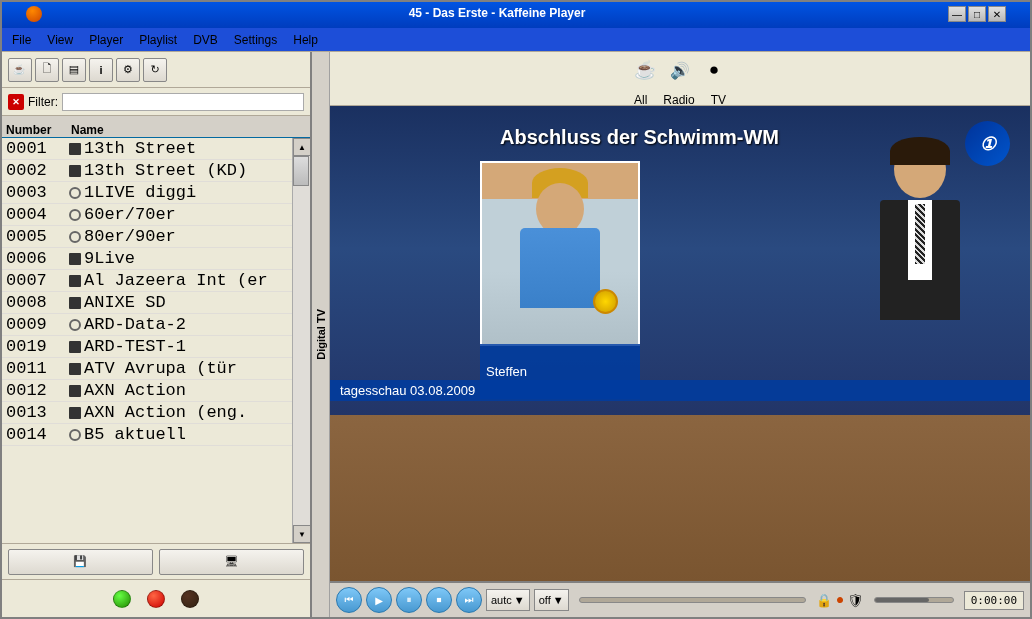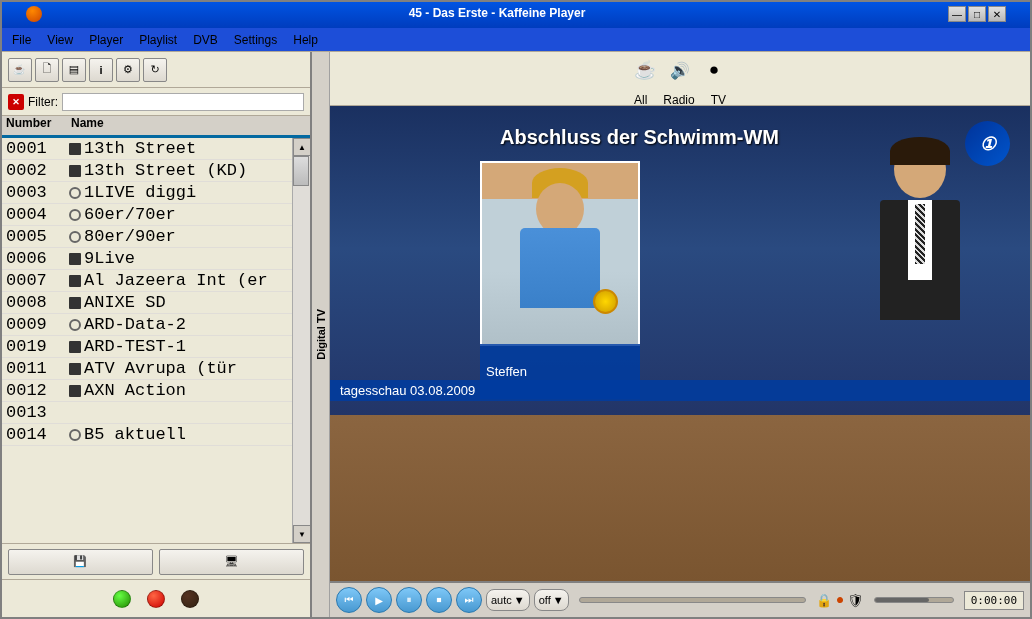--- a/index.html
+++ b/index.html
@@ -168,25 +168,25 @@
       flex: 1;
       height: 18px;
       border: 1px solid #aaa;
       background: white;
       padding: 1px 3px;
       font-size: 11px;
     }
     .channel-list-header {
       display: flex;
       background: #d4d0c8;
-      border-bottom: 3px solid #0369a1;
+      border-bottom: 1px solid #0369a1;
       font-weight: bold;
       font-size: 12px;
       height: 22px;
-      align-items: flex-start;
+      align-items: flex-end;
       flex-shrink: 0;
     }
     .col-number { width: 65px; padding: 0 4px; flex-shrink: 0; }
     .col-name { flex: 1; padding: 0 4px; }
     .col-scroll { width: 18px; flex-shrink: 0; }
 
     .channel-list {
       flex: 1;
       overflow-y: hidden;
       overflow-x: hidden;
@@ -495,21 +495,21 @@
     .dropdown-btn {
       height: 22px;
       background: linear-gradient(to bottom, #f5f3ee, #ddd9d0);
       border: 1px solid #888;
       cursor: pointer;
       display: flex;
       align-items: center;
       padding: 0 4px;
       gap: 2px;
       font-size: 11px;
-      border-radius: 8px;
+      border-radius: 0;
     }
     .progress-bar-container {
       flex: 1;
       height: 6px;
       background: #b0a898;
       border: 1px solid #888;
       border-radius: 3px;
       position: relative;
       margin: 0 6px;
     }
@@ -682,20 +682,24 @@
     </div>
             <div class="channel-row">
       <span class="channel-num">0012</span>
       <span class="channel-name">
         <span class="ch-icon tv"></span>
         AXN Action
       </span>
     </div>
             <div class="channel-row">
       <span class="channel-num">0013</span>
+      <span class="channel-name">
+        <span class="ch-icon tv"></span>
+        AXN Action (eng.
+      </span>
     </div>
             <div class="channel-row">
       <span class="channel-num">0014</span>
       <span class="channel-name">
         <span class="ch-icon radio"></span>
         B5 aktuell
       </span>
     </div>
           </div>
         <div class="list-scrollbar">

